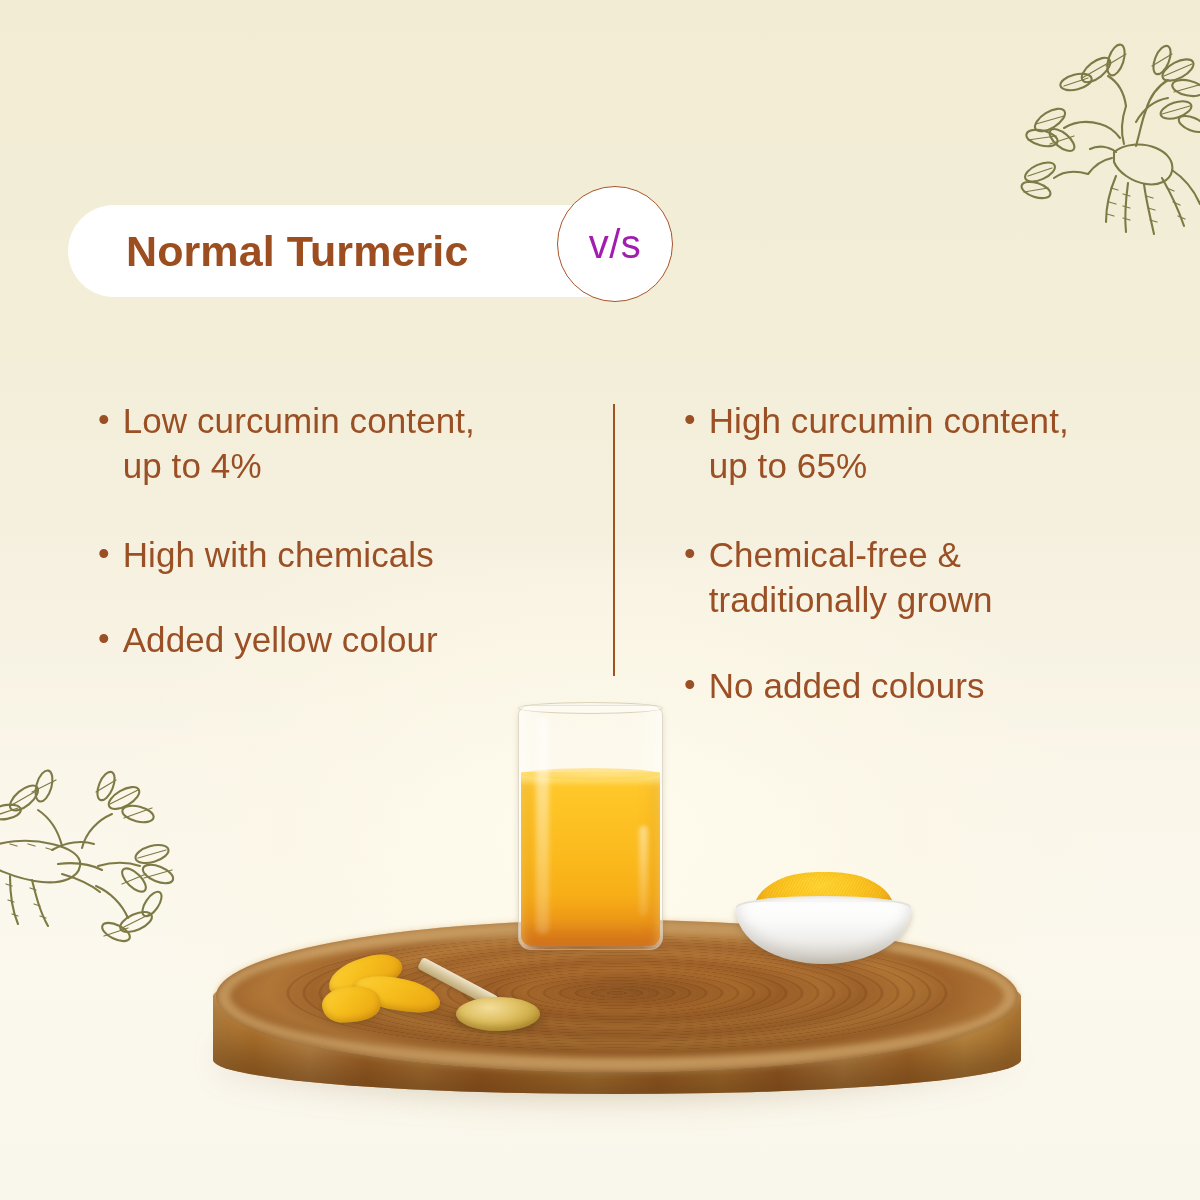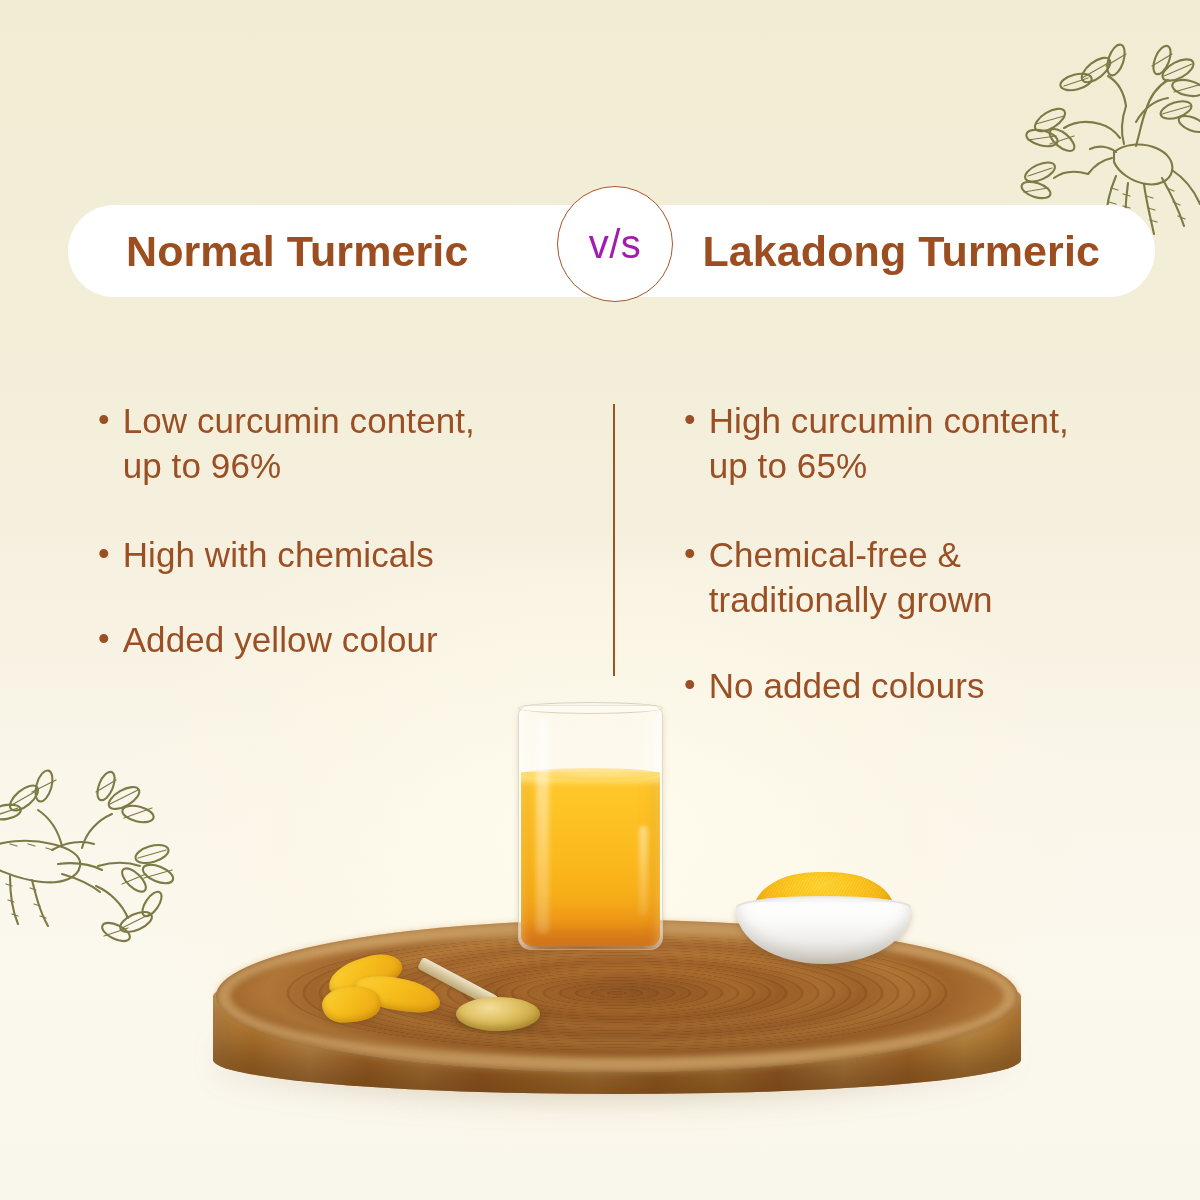--- a/index.html
+++ b/index.html
@@ -416,36 +416,33 @@
         <path d="M-2 118 l6 2 M-5 130 l6 2"></path>
         <path d="M26 92 l7 2 M44 88 l7 2 M62 88 l7 2 M80 92 l7 2"></path>
       </g>
     </svg>
   </div>
 
   <div id="header">
     <div class="pill" id="pill-left">
       <span class="pill-title">Normal Turmeric</span>
     </div>
-    <div class="pill" id="pill-right">
-      <span class="pill-title">Lakadong Turmeric</span>
-    </div>
   </div>
   <div id="vs-badge">
     <span class="vs-text">v/s</span>
   </div>
 
   <div id="compare">
     <div id="divider"></div>
 
     <div class="col" id="col-left">
       <div class="bullet">
         <span class="dot">•</span>
         <span class="btext">Low curcumin content,
-up to 96%</span>
+up to 4%</span>
       </div>
       <div class="bullet">
         <span class="dot">•</span>
         <span class="btext">High with chemicals</span>
       </div>
       <div class="bullet">
         <span class="dot">•</span>
         <span class="btext">Added yellow colour</span>
       </div>
     </div>

